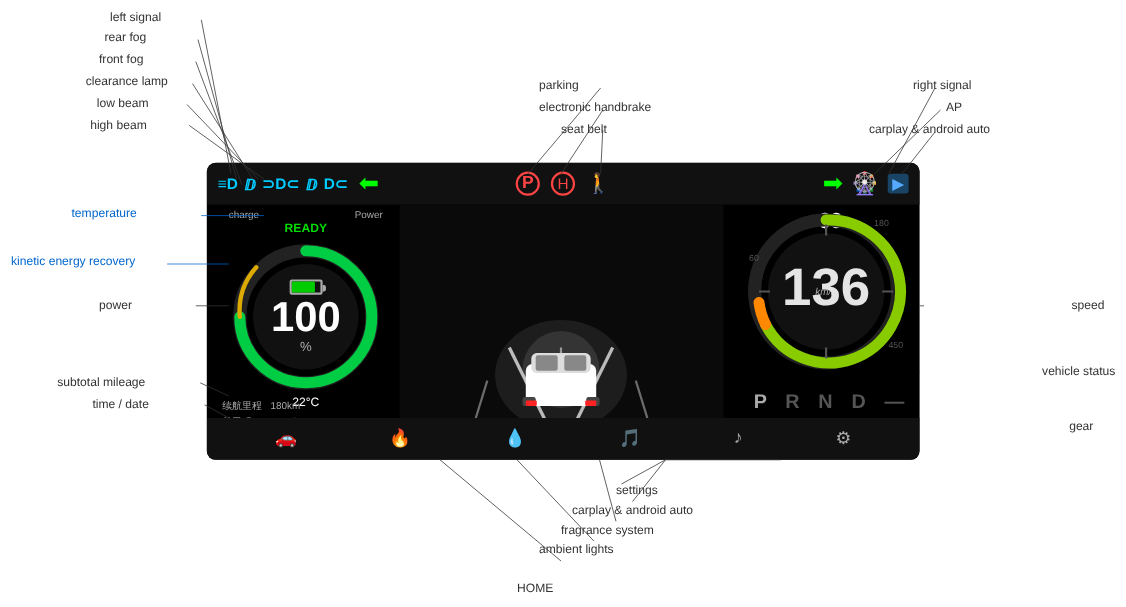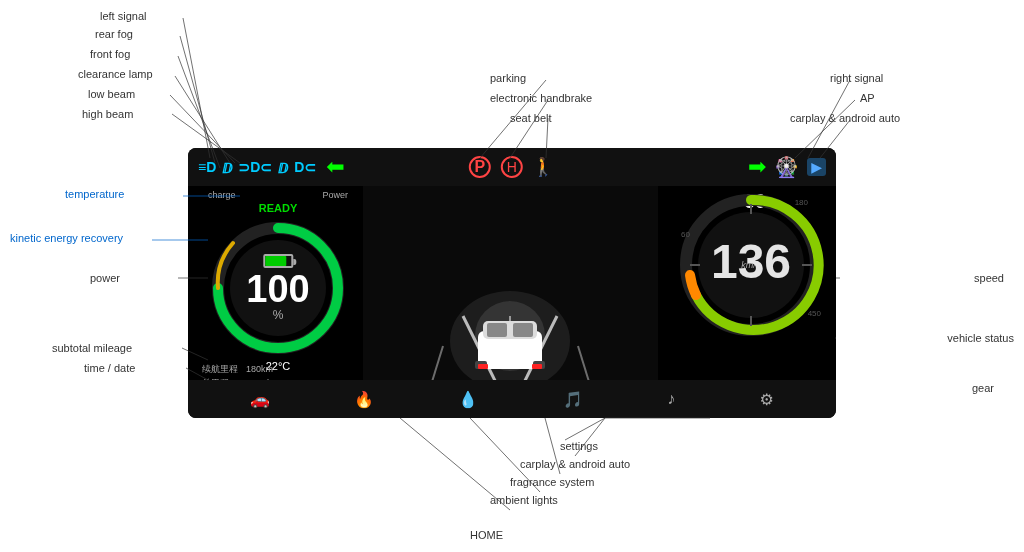--- a/index.html
+++ b/index.html
@@ -450,20 +450,27 @@
           <div class="speed-number">136</div>
           <div class="speed-unit" style="position:static; transform:none; font-size:9px; color:#aaa; margin-top:2px;">km/h</div>
         </div>
         
         <span style="position:absolute; top:8px; right:18px; font-size:8px; color:#555;margin-left:36px;">180</span>
         <span style="position:absolute; bottom:22px; right:5px; font-size:8px; color:#555;">450</span>
         <span style="position:absolute; top:40px; left:5px; font-size:8px; color:#555;">60</span>
       </div>
     </div>
 
+    <div class="prnd">
+      <span style="color:#aaa;">P</span>
+      <span style="color:#555; margin-left:4px;">R</span>
+      <span style="color:#555; margin-left:4px;">N</span>
+      <span style="color:#555; margin-left:4px;">D</span>
+      <span style="color:#555; margin-left:4px;">—</span>
+    </div>
 
     <div class="bottom-bar">
       <span class="bottom-icon active" style="font-size:16px;">🚗</span>
       <span class="bottom-icon" style="font-size:16px; color:#ff6622;">🔥</span>
       <span class="bottom-icon" style="font-size:16px; color:#aa88ff;">💧</span>
       <span class="bottom-icon" style="font-size:16px;">🎵</span>
       <span class="bottom-icon" style="font-size:16px;">♪</span>
       <span class="bottom-icon" style="font-size:16px;">⚙</span>
     </div>
 

